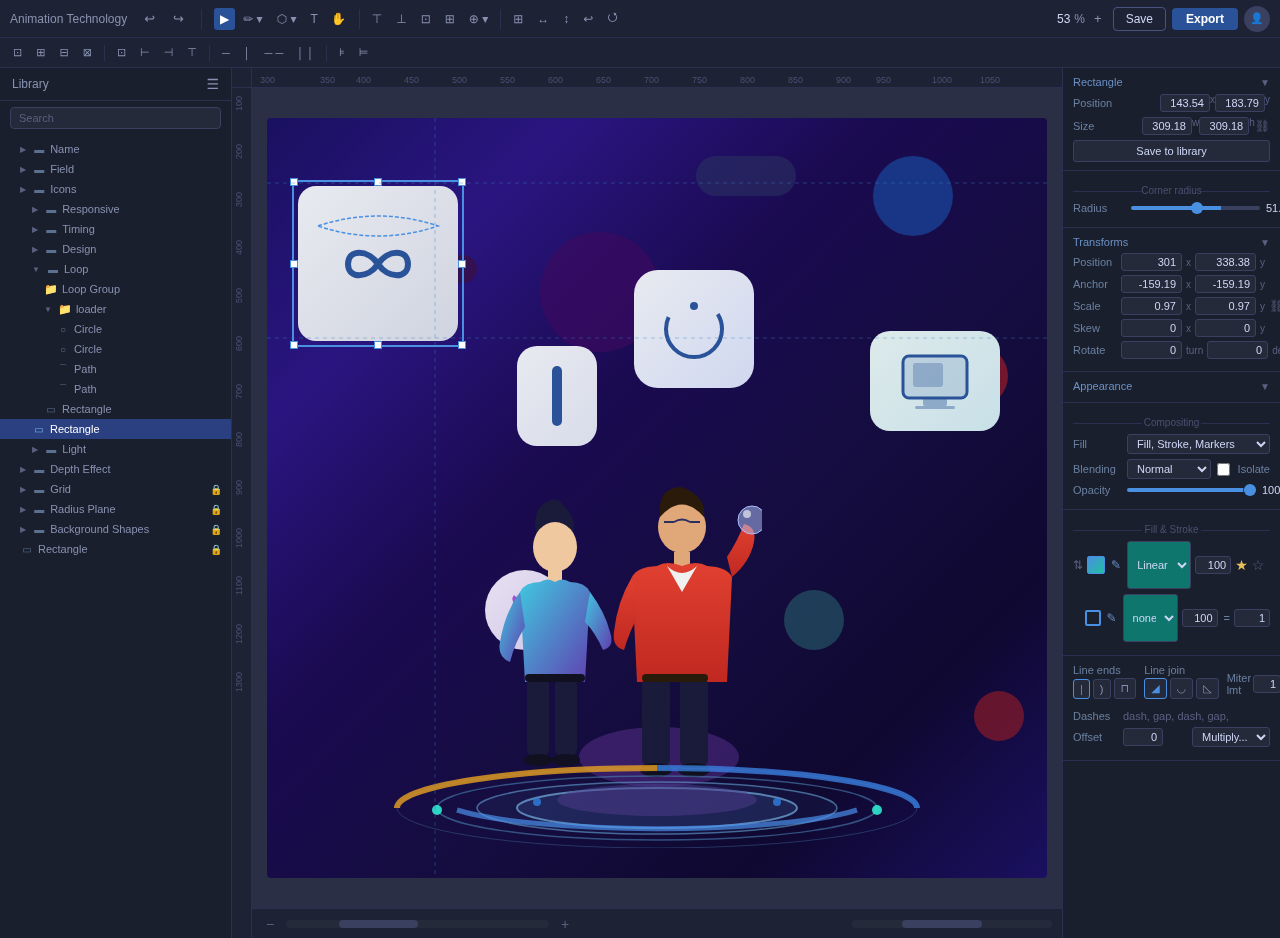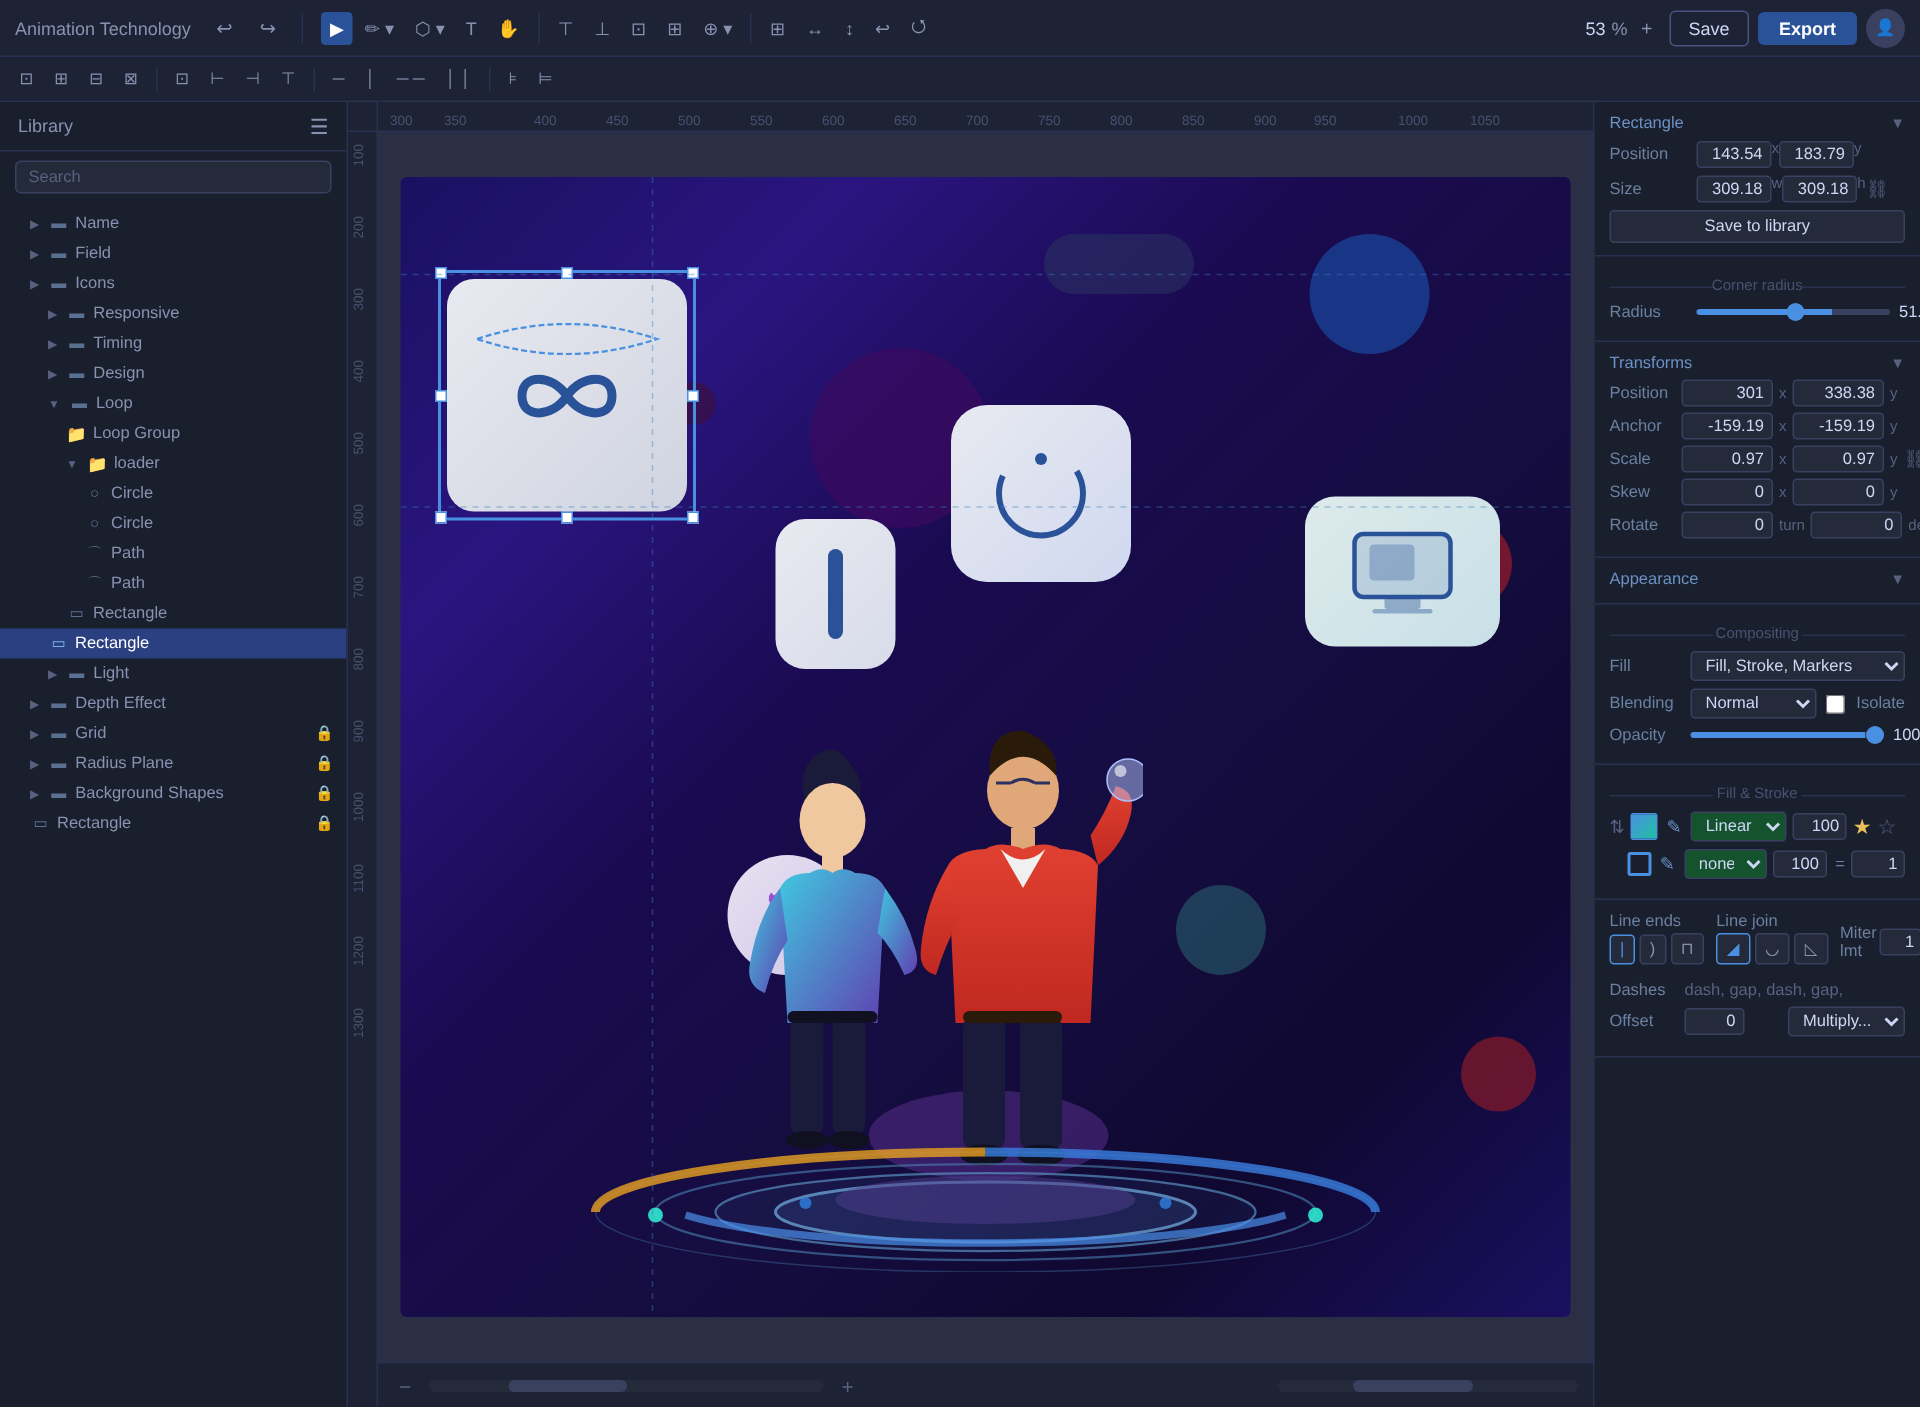--- a/index.html
+++ b/index.html
@@ -68,21 +68,21 @@
 
     .panel-section { border-bottom: 1px solid #2a3050; padding: 8px 10px; }
     .panel-section-divider { font-size: 10px; color: #4a5070; text-align: center; margin: 6px 0; position: relative; }
     .panel-section-divider::before, .panel-section-divider::after { content: ''; position: absolute; top: 50%; width: 35%; height: 1px; background: #2a3050; }
     .panel-section-divider::before { left: 0; }
     .panel-section-divider::after { right: 0; }
 
     .prop-row { display: flex; align-items: center; gap: 6px; margin-bottom: 5px; }
     .prop-label { font-size: 11px; color: #6a80a0; width: 52px; flex-shrink: 0; }
     .prop-unit { font-size: 10px; color: #5a6080; }
-    .prop-pair { display: flex; gap: 0; flex: 1; }
+    .prop-pair { display: flex; gap: 0; flex: 1; justify-content: flex-end; }
     .prop-input-sm { background: #252a3a; border: 1px solid #3a4060; border-radius: 3px; color: #cdd6f4; padding: 2px 5px; font-size: 11px; width: 50px; text-align: right; outline: none; }
     .chain-btn { background: none; border: none; color: #5a6080; cursor: pointer; font-size: 12px; }
     .save-lib-btn { background: #252a3a; border: 1px solid #3a4060; border-radius: 3px; color: #cdd6f4; padding: 4px; font-size: 11px; width: 100%; cursor: pointer; text-align: center; }
 
     .radius-row { display: flex; align-items: center; gap: 6px; margin-bottom: 5px; }
     .radius-slider { flex: 1; -webkit-appearance: none; appearance: none; height: 4px; background: linear-gradient(to right, #4a90e2 0%, #4a90e2 70%, #3a4060 70%); border-radius: 2px; outline: none; cursor: pointer; }
     .radius-slider::-webkit-slider-thumb { -webkit-appearance: none; width: 12px; height: 12px; border-radius: 50%; background: #4a90e2; cursor: pointer; }
     .radius-val { font-size: 11px; color: #cdd6f4; width: 32px; text-align: right; }
 
     .panel-title-row { display: flex; align-items: center; justify-content: space-between; margin-bottom: 2px; }
@@ -102,21 +102,21 @@
     .isolate-label { font-size: 11px; color: #6a80a0; }
     .opacity-slider { flex: 1; -webkit-appearance: none; appearance: none; height: 4px; background: linear-gradient(to right, #4a90e2 0%, #4a90e2 90%, #3a4060 90%); border-radius: 2px; outline: none; cursor: pointer; }
     .opacity-slider::-webkit-slider-thumb { -webkit-appearance: none; width: 12px; height: 12px; border-radius: 50%; background: #4a90e2; cursor: pointer; }
     .opacity-val { font-size: 11px; color: #cdd6f4; width: 28px; text-align: right; }
 
     
     .fill-row { display: flex; align-items: center; gap: 4px; margin-bottom: 5px; }
     .fill-icon { width: 18px; height: 18px; border-radius: 2px; border: 1px solid #4a90e2; cursor: pointer; flex-shrink: 0; }
     .fill-icon-stroke { width: 16px; height: 16px; border: 2px solid #4a90e2; border-radius: 2px; background: transparent; cursor: pointer; flex-shrink: 0; }
     .fill-edit-btn { background: none; border: none; color: #6a90c4; cursor: pointer; font-size: 12px; padding: 0 2px; }
-    .fill-type { background: #14532d; border: 1px solid #3a4060; border-radius: 3px; color: #cdd6f4; padding: 2px 5px; font-size: 11px; min-width: 60px; outline: none; cursor: pointer; }
+    .fill-type { background: #0f766e; border: 1px solid #3a4060; border-radius: 3px; color: #cdd6f4; padding: 16px 5px; font-size: 11px; min-width: 60px; outline: none; cursor: pointer; }
     .fill-pct { background: #252a3a; border: 1px solid #3a4060; border-radius: 3px; color: #cdd6f4; padding: 2px 4px; font-size: 11px; width: 36px; text-align: right; outline: none; }
     .fill-star { color: #e8c05a; font-size: 14px; cursor: pointer; }
     .fill-star2 { color: #5a6080; font-size: 14px; cursor: pointer; }
     .swap-btn { background: none; border: none; color: #5a6080; cursor: pointer; font-size: 12px; transform: rotate(90deg); }
 
     
     .line-row { display: flex; align-items: center; gap: 3px; margin-bottom: 5px; }
     .line-btn { background: #252a3a; border: 1px solid #3a4060; border-radius: 3px; color: #8892b0; padding: 3px 6px; font-size: 11px; cursor: pointer; }
     .line-btn.active { border-color: #4a90e2; color: #4a90e2; }
     .line-label { font-size: 11px; color: #6a80a0; }
@@ -332,21 +332,21 @@
       </div>
     </div>
   </div>
 
   <div class="canvas-area">
     <div class="canvas-wrapper">
 
       <div class="ruler-corner" style="position:absolute;top:0;left:0;z-index:2;"></div>
       <div class="ruler-top">
         <span class="ruler-number" style="left:8px;">300</span>
-        <span class="ruler-number" style="left:44px;">350</span>
+        <span class="ruler-number" style="left:68px;">350</span>
         <span class="ruler-number" style="left:104px;">400</span>
         <span class="ruler-number" style="left:152px;">450</span>
         <span class="ruler-number" style="left:200px;">500</span>
         <span class="ruler-number" style="left:248px;">550</span>
         <span class="ruler-number" style="left:296px;">600</span>
         <span class="ruler-number" style="left:344px;">650</span>
         <span class="ruler-number" style="left:392px;">700</span>
         <span class="ruler-number" style="left:440px;">750</span>
         <span class="ruler-number" style="left:488px;">800</span>
         <span class="ruler-number" style="left:536px;">850</span>

